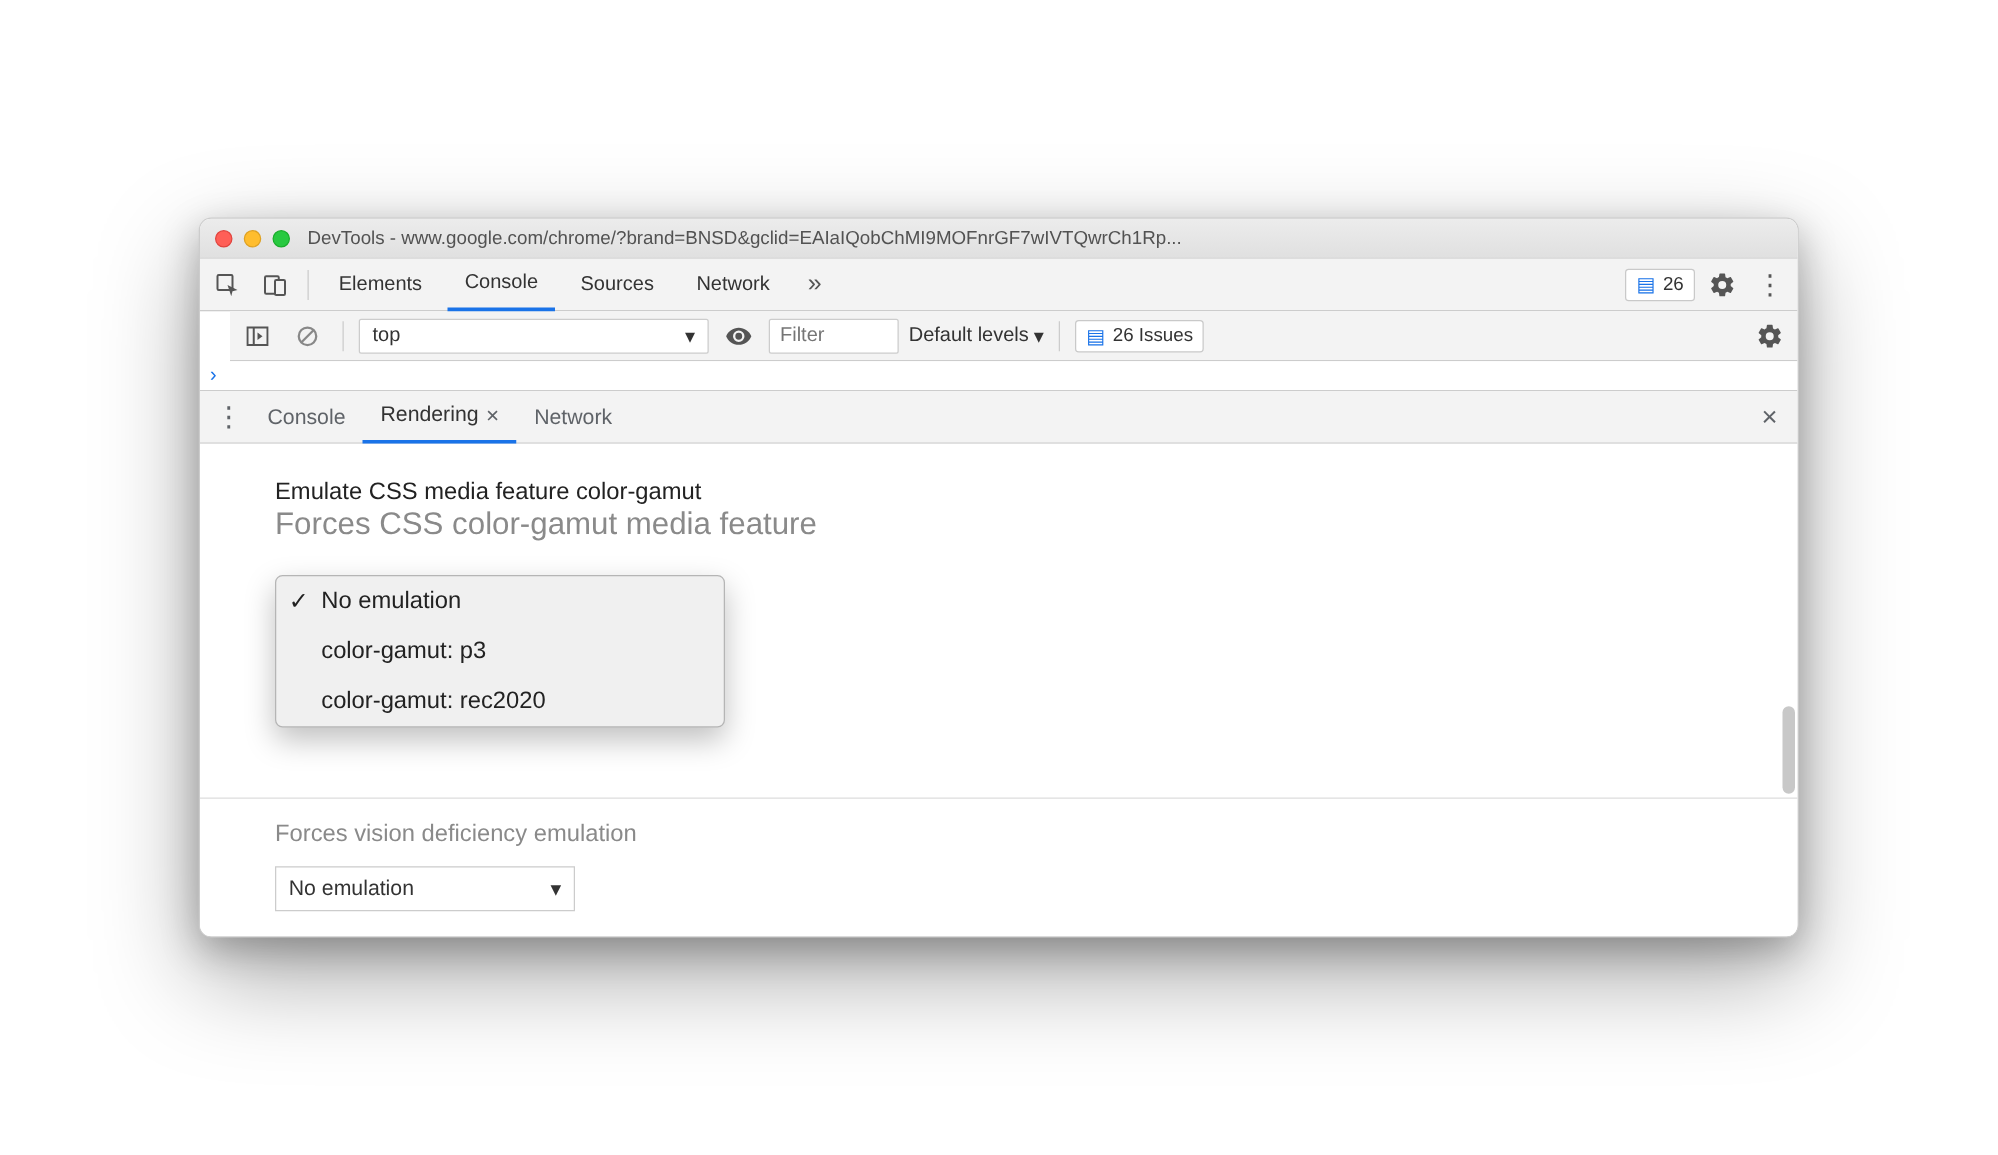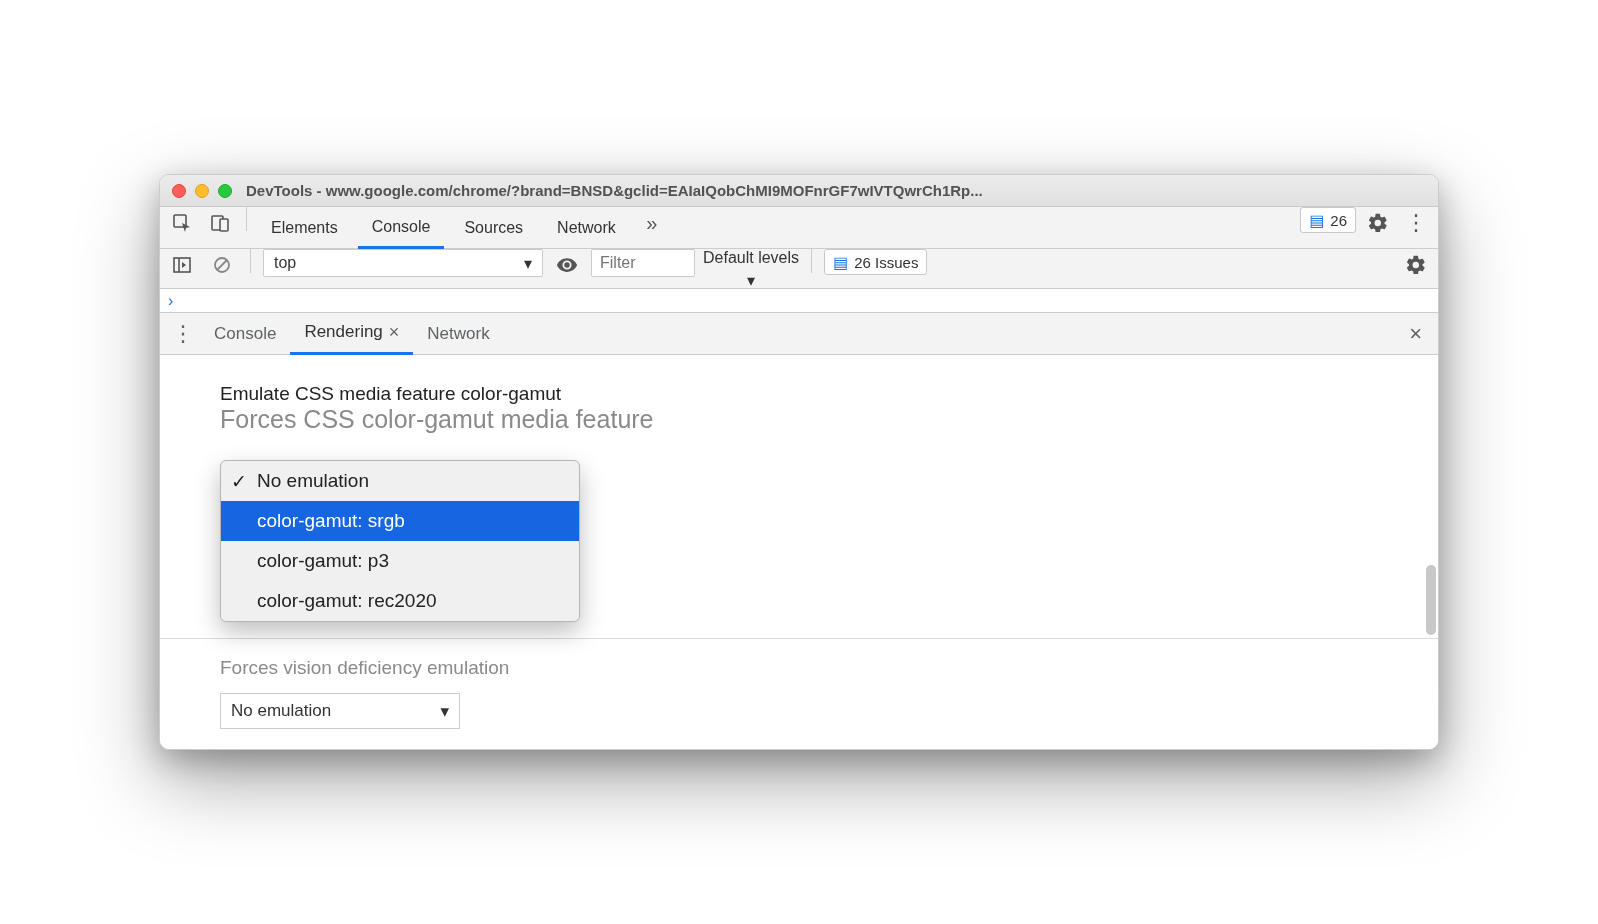--- a/index.html
+++ b/index.html
@@ -20,33 +20,33 @@
     border: 1px solid #ccc;
   }
   
   .titlebar {
     height: 32px;
     background: linear-gradient(#ececec, #e0e0e0);
     display: flex;
     align-items: center;
     padding: 0 12px;
     border-bottom: 1px solid #c9c9c9;
-    font-weight: bold;
   }
   .traffic { display: flex; gap: 9px; margin-right: 14px; }
   .traffic .dot { width: 14px; height: 14px; border-radius: 50%; }
   .dot.red { background: #ff5f57; border: 1px solid #e0443e; }
   .dot.yellow { background: #ffbd2e; border: 1px solid #dea123; }
   .dot.green { background: #28c940; border: 1px solid #1aad2b; }
   .title { color: #525252; font-size: 15px; white-space: nowrap; overflow: hidden; text-overflow: ellipsis; flex: 1; }
   
   .main-toolbar {
     height: 42px;
     border-bottom: 1px solid #ccc;
     display: flex;
+    align-items: center;
     padding: 0 6px;
     gap: 6px;
     background: #f3f3f3;
     font-size: 16px;
     color: #333;
   }
   .icon-btn { width: 32px; height: 32px; display: flex; align-items: center; justify-content: center; color: #555; }
   .vdiv { width: 1px; height: 24px; background: #ccc; margin: 0 4px; }
   .tab { padding: 0 14px; height: 42px; display: flex; align-items: center; color: #333; cursor: pointer; }
   .tab.active { border-bottom: 3px solid #1a73e8; font-weight: 500; }
@@ -54,37 +54,38 @@
   .badge-btn {
     height: 26px; border: 1px solid #c9c9c9; border-radius: 3px;
     display: flex; align-items: center; gap: 6px; padding: 0 8px;
     background: #fff; color: #333; font-size: 15px;
   }
   .msg-icon { color: #1a73e8; font-size: 16px; }
   
   .console-toolbar {
     height: 40px;
     border-bottom: 1px solid #ccc;
-    display: flex; align-items: flex-start; gap: 8px;
+    display: flex; align-items: center; gap: 8px;
     padding: 0 6px;
     background: #f3f3f3;
     font-size: 16px;
     color: #333;
+    margin-left: 24px;
   }
   .select-pill {
     height: 28px; border: 1px solid #ccc; background: #fff;
     display: flex; align-items: center; padding: 0 10px; gap: 8px;
     min-width: 280px; justify-content: space-between; border-radius: 2px;
   }
   .filter-input {
     height: 28px; border: 1px solid #ccc; background: #fff;
     padding: 0 8px; width: 104px; border-radius: 2px; font-size: 16px;
     color: #333;
   }
-  .link-like { color: #333; display: flex; align-items: center; gap: 4px; flex-direction: column; }
+  .link-like { color: #333; display: flex; align-items: center; gap: 4px; }
   
   .prompt-row { height: 24px; display: flex; align-items: center; padding: 0 8px; color: #1a73e8; font-size: 16px; border-bottom: 1px solid #ccc; background:#fff;}
   
   .drawer-tabs {
     height: 42px; background: #f3f3f3; border-bottom: 1px solid #ccc;
     display: flex; align-items: center; padding: 0 6px; font-size: 17px; color: #5f6368;
   }
   .drawer-tab { padding: 0 14px; height: 42px; display: flex; align-items: center; gap: 6px; cursor: pointer; }
   .drawer-tab.active { color: #333; border-bottom: 3px solid #1a73e8; }
   .close-x { font-size: 18px; color: #5f6368; }
@@ -224,23 +225,20 @@
   <div class="panel">
     <h3>Emulate CSS media feature color-gamut</h3>
     <div class="desc">Forces CSS color-gamut media feature</div>
 
     <div class="sel-wrap">
       <div class="dropdown">
         <div class="opt">
           <span class="check">✓</span>
           <span>No emulation</span>
         </div>
-        <div class="opt hover">
-          <span>color-gamut: srgb</span>
-        </div>
         <div class="opt">
           <span>color-gamut: p3</span>
         </div>
         <div class="opt">
           <span>color-gamut: rec2020</span>
         </div>
       </div>
     </div>
 
     <div style="height:160px;"></div>

